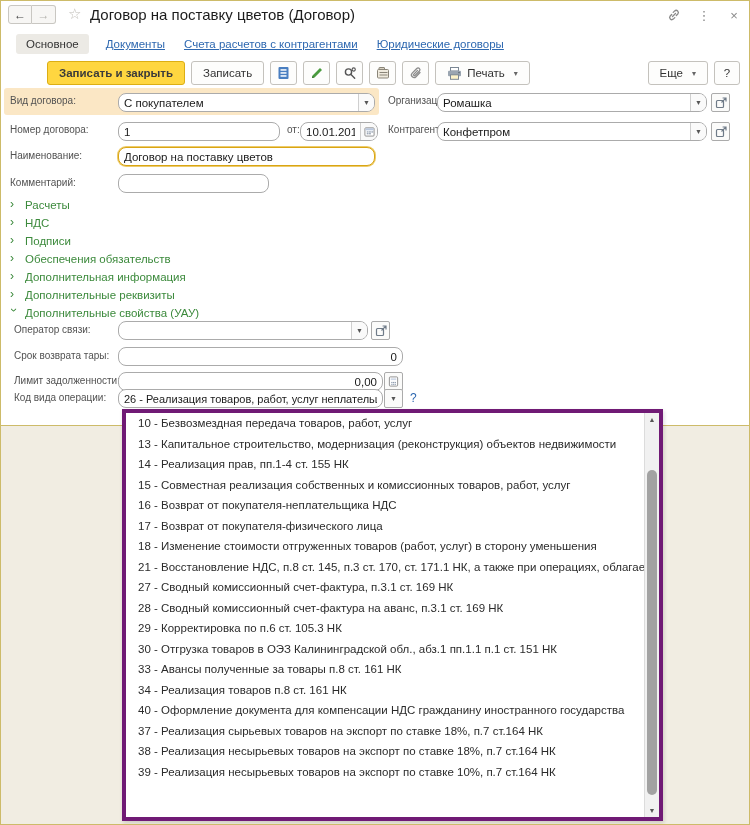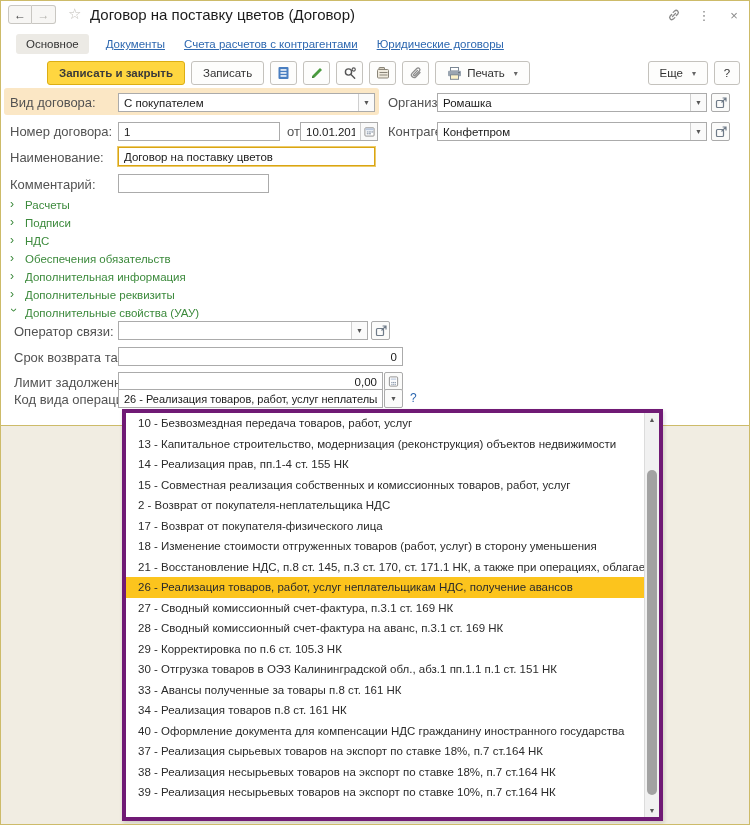--- a/index.html
+++ b/index.html
@@ -30,22 +30,22 @@
 
   
   .toolbar{position:absolute;top:61px;left:8px;display:flex;align-items:center;gap:6px;padding-left:39px;}
   .btn{display:inline-flex;align-items:center;gap:5px;height:24px;border:1px solid #c4c2bd;border-radius:3px;background:#fdfdfc;font-size:11.5px;color:#333;padding:0 11px;box-sizing:border-box;white-space:nowrap;}
   .btn.primary{background:#ffd640;border-color:#dcae14;font-weight:bold;color:#3a3a3a;}
   .iconbtn{width:27px;padding:0;justify-content:center;}
   .caret::after{content:"▾";font-size:8px;color:#666;margin-left:4px;}
   .toolbar-right{position:absolute;top:61px;right:10px;display:flex;gap:6px;}
 
   
-  .flabel{position:absolute;font-size:13px;color:#525252;white-space:nowrap;}
-  .field{position:absolute;height:19px;border:1px solid #ababab;border-radius:0;background:#fff;box-sizing:border-box;font-size:11.5px;color:#1a1a1a;display:flex;align-items:center;padding:0 5px;overflow:hidden;white-space:nowrap;}
+  .flabel{position:absolute;font-size:10px;color:#525252;white-space:nowrap;}
+  .field{position:absolute;height:19px;border:1px solid #ababab;border-radius:8px;background:#fff;box-sizing:border-box;font-size:11.5px;color:#1a1a1a;display:flex;align-items:center;padding:0 5px;overflow:hidden;white-space:nowrap;}
   .field .val{flex:1;overflow:hidden;text-overflow:clip;}
   .field .val.right{text-align:right;}
   .combo-arrow{width:15px;height:100%;margin:0 -5px 0 5px;border-left:1px solid #cfcfcf;display:flex;align-items:center;justify-content:center;font-size:7px;color:#555;background:#fafafa;flex:0 0 auto;}
   .inbtn{width:16px;height:100%;margin:0 -5px 0 5px;display:flex;align-items:center;justify-content:center;flex:0 0 auto;border-left:1px solid #cfcfcf;background:#fafafa;}
   .sidebtn{position:absolute;width:19px;height:19px;border:1px solid #ababab;border-radius:2px;background:#fbfbfa;display:flex;align-items:center;justify-content:center;box-sizing:border-box;}
   .req-strip{position:absolute;left:4px;top:88px;width:375px;height:27px;background:#fbe7c5;border-radius:3px;}
   .field.focused{border:1px solid #d9a514;box-shadow:0 0 0 1px #edcb6a;}
   .help-q{position:absolute;font-size:12px;color:#2e68b0;}
 
   
@@ -237,26 +237,26 @@
 
   <div class="sections">
 
       <div class="section">
         <span class="chev"></span>
         <span>Расчеты</span>
       </div>
 
       <div class="section">
         <span class="chev"></span>
+        <span>НДС</span>
+      </div>
+
+      <div class="section">
+        <span class="chev"></span>
         <span>Подписи</span>
-      </div>
-
-      <div class="section">
-        <span class="chev"></span>
-        <span>НДС</span>
       </div>
 
       <div class="section">
         <span class="chev"></span>
         <span>Обеспечения обязательств</span>
       </div>
 
       <div class="section">
         <span class="chev"></span>
         <span>Дополнительная информация</span>
@@ -317,25 +317,24 @@
 
 </div>
 
 <div class="dropdown">
   <div class="dd-items">
 
   <div class="dd-item">10 - Безвозмездная передача товаров, работ, услуг</div>
       <div class="dd-item">13 - Капитальное строительство, модернизация (реконструкция) объектов недвижимости</div>
       <div class="dd-item">14 - Реализация прав, пп.1-4 ст. 155 НК</div>
       <div class="dd-item">15 - Совместная реализация собственных и комиссионных товаров, работ, услуг</div>
-      <div class="dd-item">2 - Возврат от покупателя-неплательщика НДС</div>
+      <div class="dd-item">16 - Возврат от покупателя-неплательщика НДС</div>
       <div class="dd-item">17 - Возврат от покупателя-физического лица</div>
       <div class="dd-item">18 - Изменение стоимости отгруженных товаров (работ, услуг) в сторону уменьшения</div>
       <div class="dd-item">21 - Восстановление НДС, п.8 ст. 145, п.3 ст. 170, ст. 171.1 НК, а также при операциях, облагаемых по ставке 0%</div>
-      <div class="dd-item selected">26 - Реализация товаров, работ, услуг неплательщикам НДС, получение авансов</div>
       <div class="dd-item">27 - Сводный комиссионный счет-фактура, п.3.1 ст. 169 НК</div>
       <div class="dd-item">28 - Сводный комиссионный счет-фактура на аванс, п.3.1 ст. 169 НК</div>
       <div class="dd-item">29 - Корректировка по п.6 ст. 105.3 НК</div>
       <div class="dd-item">30 - Отгрузка товаров в ОЭЗ Калининградской обл., абз.1 пп.1.1 п.1 ст. 151 НК</div>
       <div class="dd-item">33 - Авансы полученные за товары п.8 ст. 161 НК</div>
       <div class="dd-item">34 - Реализация товаров п.8 ст. 161 НК</div>
       <div class="dd-item">40 - Оформление документа для компенсации НДС гражданину иностранного государства</div>
       <div class="dd-item">37 - Реализация сырьевых товаров на экспорт по ставке 18%, п.7 ст.164 НК</div>
       <div class="dd-item">38 - Реализация несырьевых товаров на экспорт по ставке 18%, п.7 ст.164 НК</div>
       <div class="dd-item">39 - Реализация несырьевых товаров на экспорт по ставке 10%, п.7 ст.164 НК</div>

